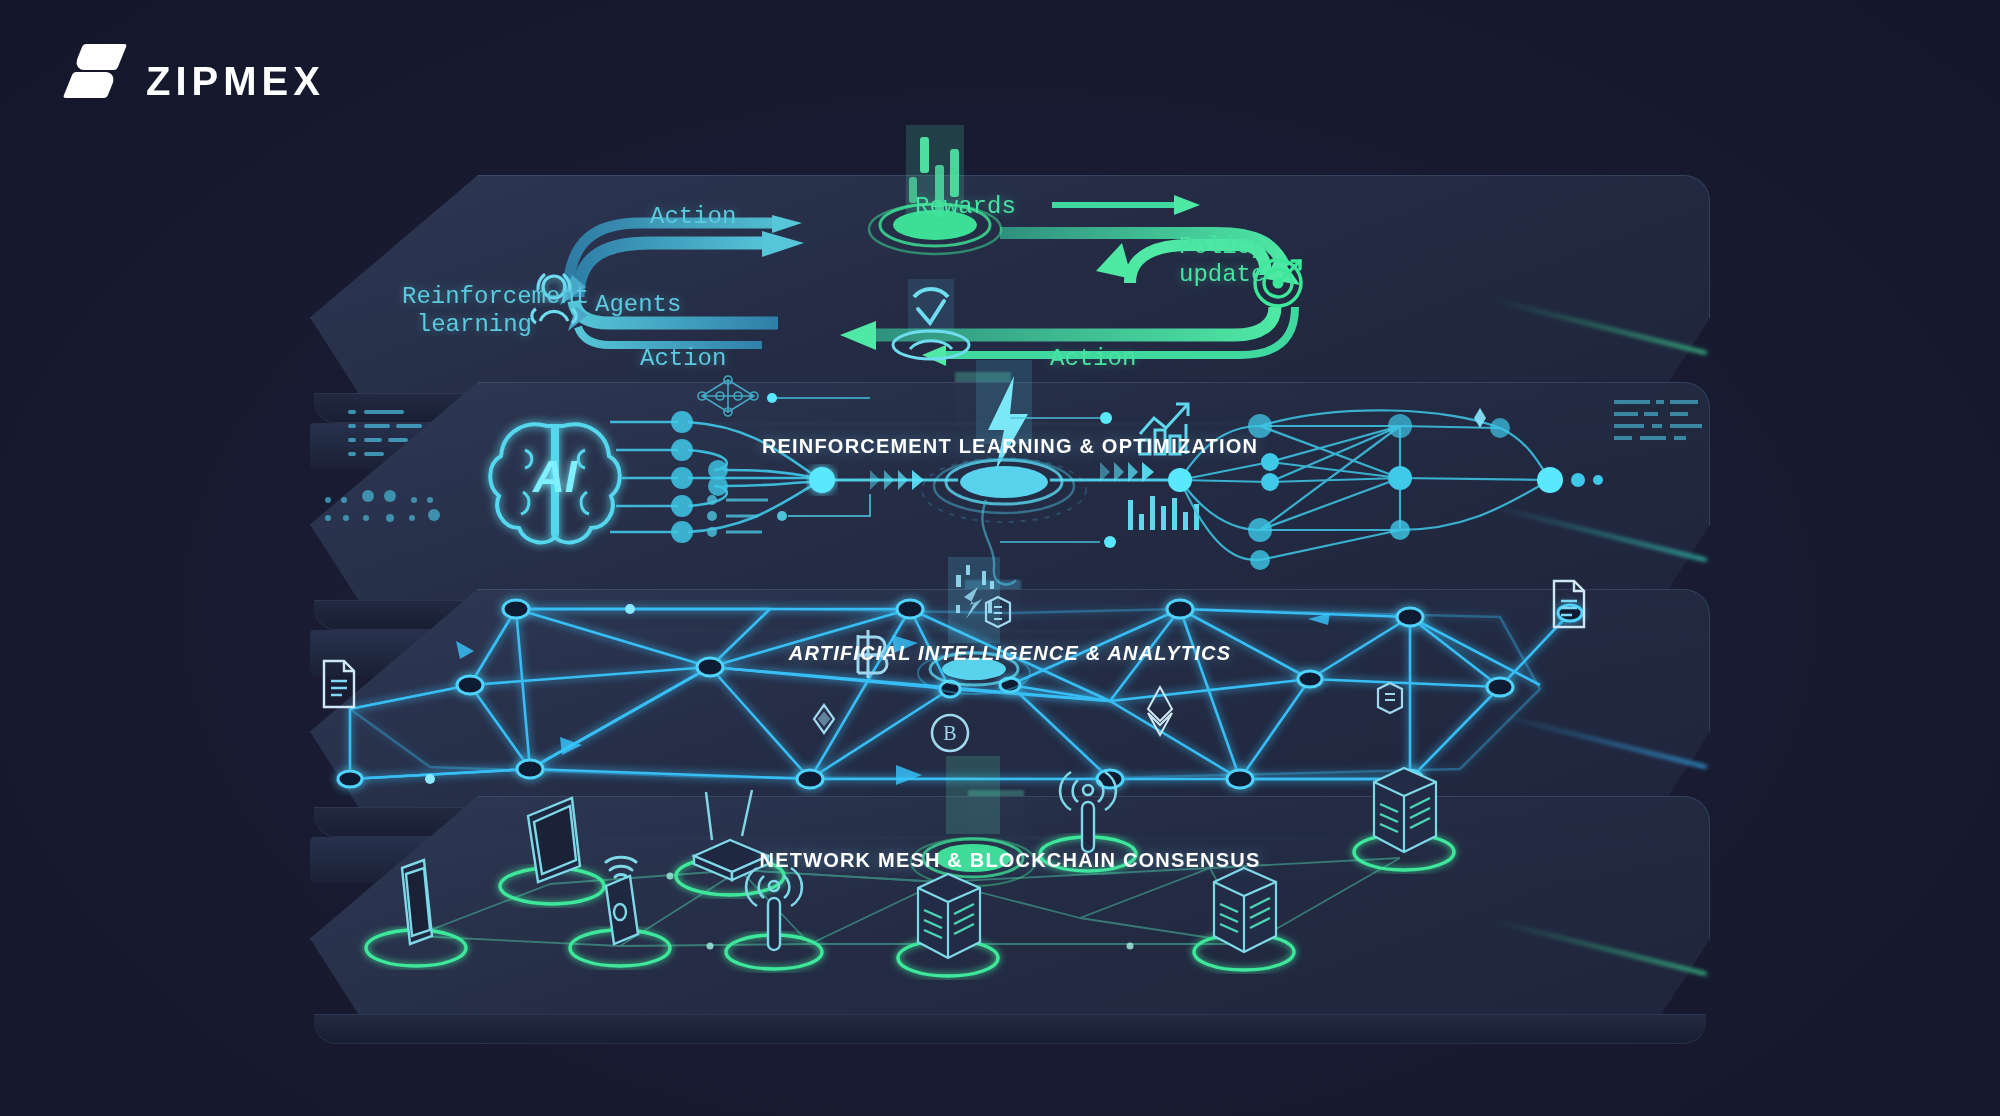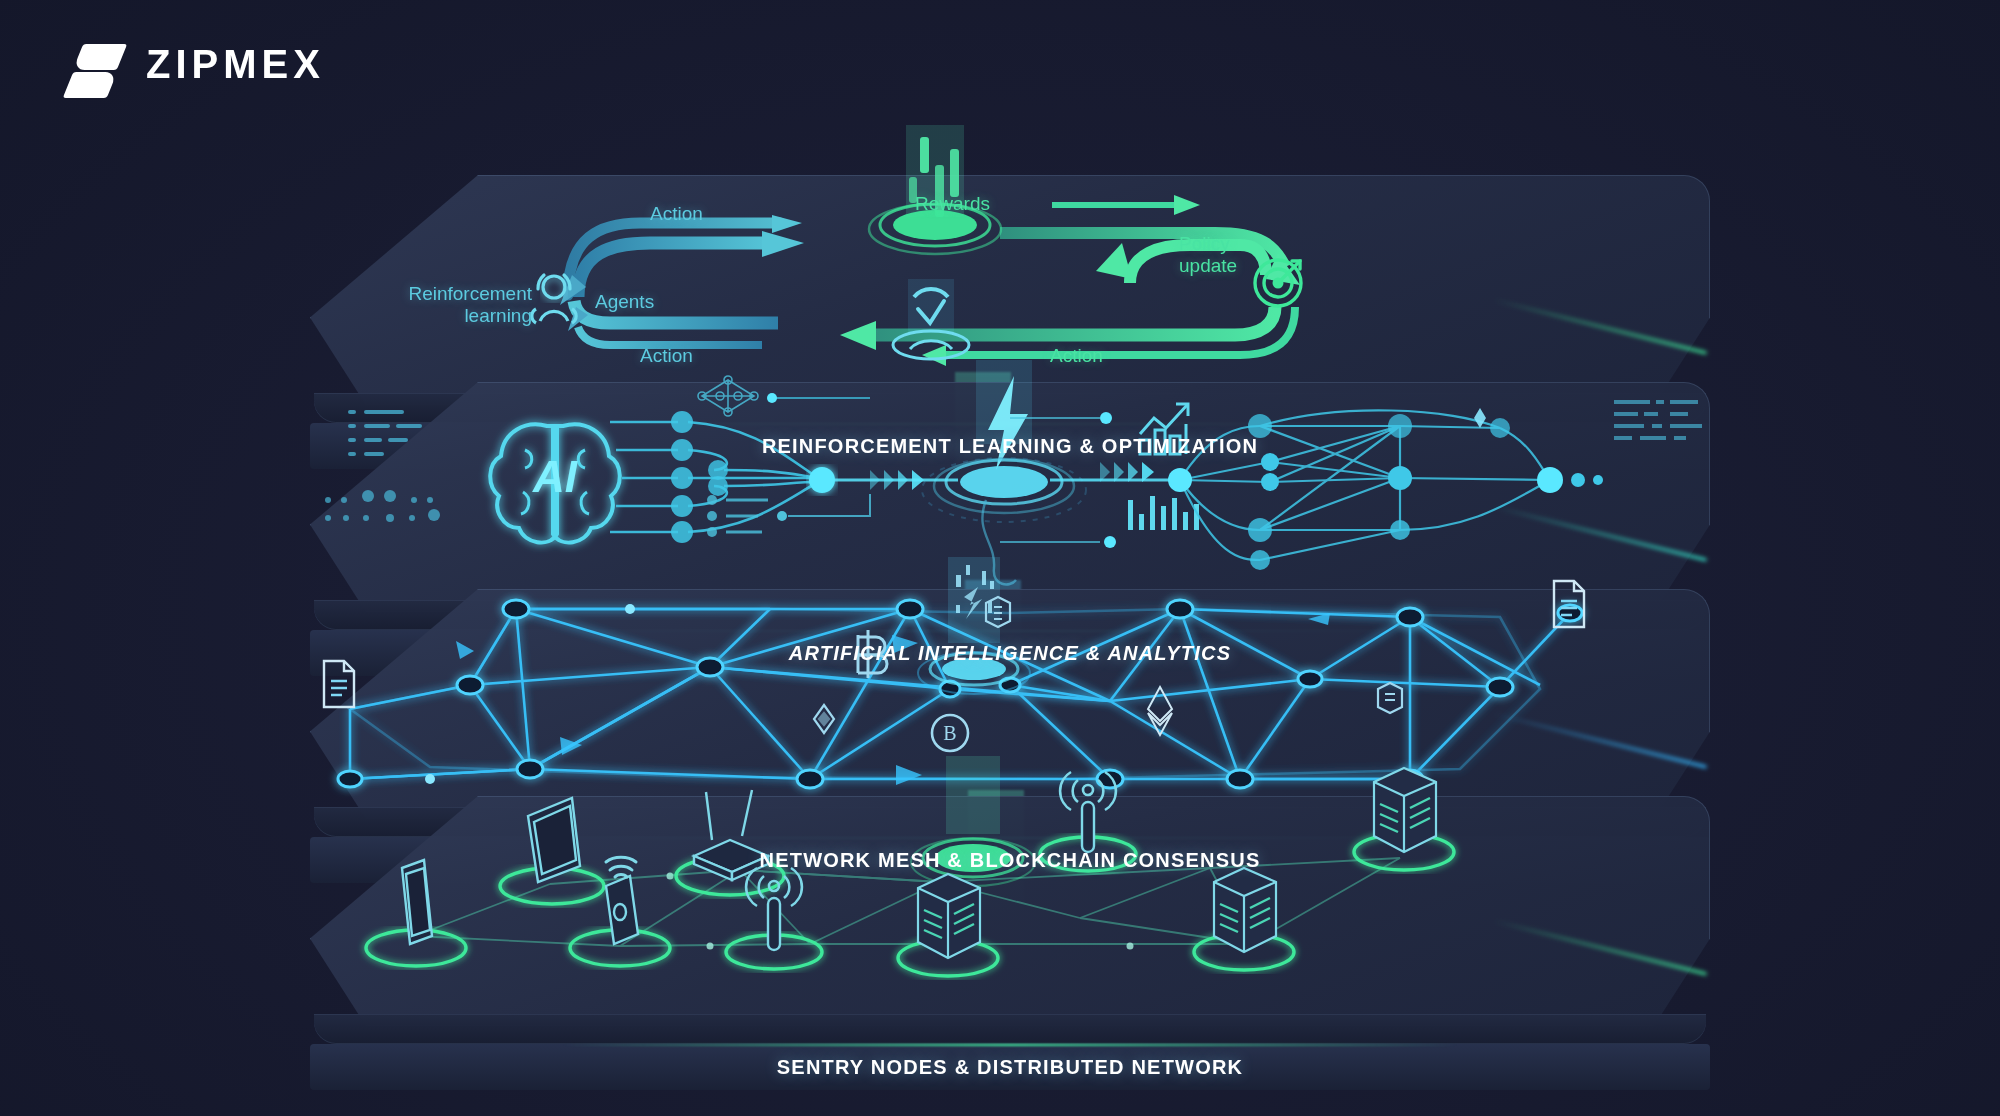--- a/index.html
+++ b/index.html
@@ -6,21 +6,21 @@
   html,body { background:#14172a; }
   body {
     width:2000px; height:1116px;
     font-family:"Liberation Sans", sans-serif;
     position:relative; overflow:hidden;
     background:
       radial-gradient(ellipse 1400px 900px at 50% 55%, #1f2340 0%, #191c32 45%, #14172a 100%);
   }
 
   
-  .logo-wrap { position:absolute; left:68px; top:42px; display:flex; align-items:flex-start; gap:22px; }
+  .logo-wrap { position:absolute; left:68px; top:42px; display:flex; align-items:flex-end; gap:22px; }
   .logo-mark { width:56px; height:62px; position:relative; }
   .logo-mark .p1, .logo-mark .p2 {
     position:absolute; width:44px; height:26px; background:#fff;
     border-radius:3px;
   }
   .logo-mark .p1 { top:2px; left:10px; transform:skewX(-22deg); border-bottom-left-radius:12px; }
   .logo-mark .p2 { top:30px; left:0px;  transform:skewX(-22deg); border-top-right-radius:12px; }
   .logo-text { color:#fff; font-size:40px; font-weight:bold; letter-spacing:5px; }
 
   
@@ -66,21 +66,21 @@
     position:relative; z-index:3;
   }
 
   .edge-glow {
     position:absolute; height:3px; border-radius:3px; filter:blur(2px);
   }
 
   
   .content { position:absolute; left:0; top:0; width:1400px; height:215px; }
 
-  .txt { position:absolute; font-size:19px; line-height:1.15; white-space:pre-line; }
+  .txt { position:absolute; font-size:24px; line-height:1.15; white-space:pre-line;font-family:Liberation Mono, monospace; }
   .c-cyan  { color:#5ccbe0; text-shadow:0 0 10px rgba(92,203,224,.45); }
   .c-green { color:#49e3a3; text-shadow:0 0 10px rgba(73,227,163,.45); }
 
   svg { overflow:visible; }
 
   
   .beam {
     position:absolute; width:56px;
     background:linear-gradient(180deg, rgba(90,235,190,.30), rgba(90,235,190,.06));
     filter:blur(1px);
@@ -750,19 +750,15 @@
             <line x1="36" y1="46" x2="54" y2="54"></line>
               <line x1="66" y1="30" x2="86" y2="20"></line>
             <line x1="66" y1="40" x2="86" y2="30"></line>
               <line x1="66" y1="50" x2="86" y2="40"></line>
           </g>
         </g>
       </svg>
     </div>
 
     <div class="rim" style="top:218px;"></div>
-    <div class="label-bar green" style="top:248px;">
-      <div class="glow-line"></div>
-      <div class="layer-title">SENTRY NODES &amp; DISTRIBUTED NETWORK</div>
-    </div>
   </div>
 
 </div>
 
 </body></html>

